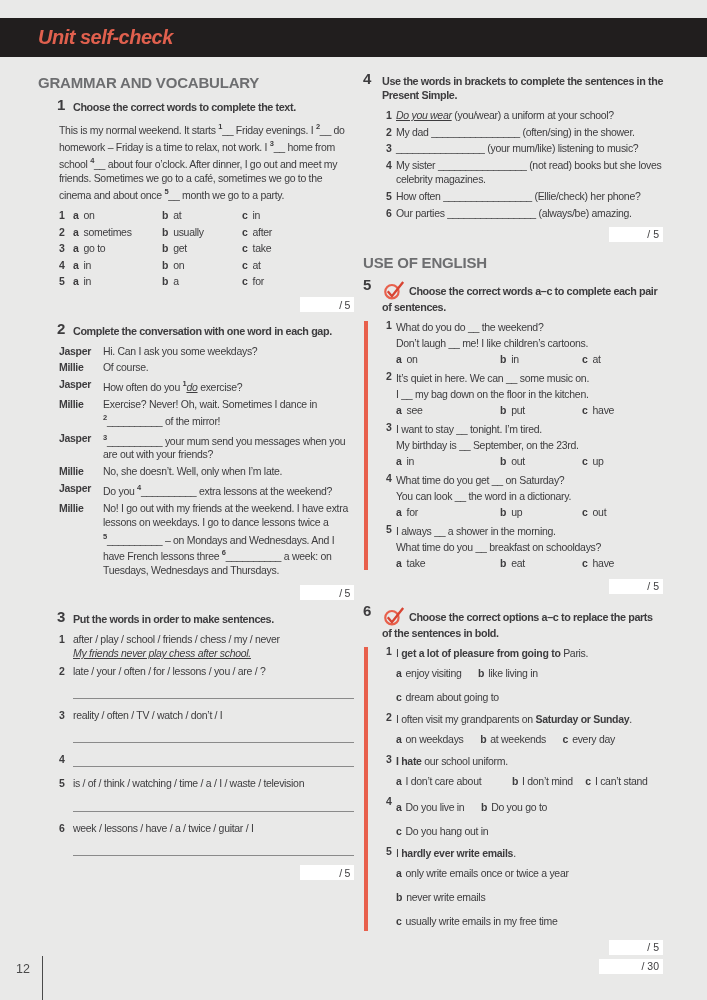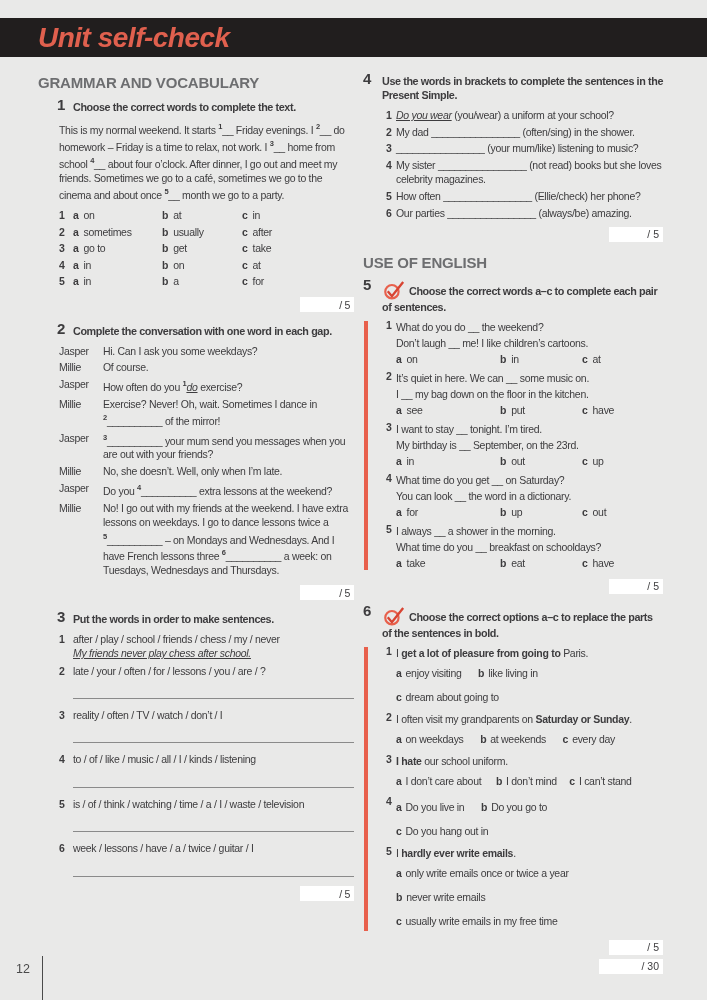--- a/index.html
+++ b/index.html
@@ -1,21 +1,21 @@
 <!DOCTYPE html>
 <html><head>
 <meta charset="utf-8">
 <style>
   html,body{margin:0;padding:0;background:#e9e9e8;}
   .page{position:relative;width:707px;height:1000px;background:#e9e9e8;overflow:hidden;
         font-family:"Liberation Sans",sans-serif;color:#3d3c3e;}
   
   .header{position:absolute;top:18px;left:0;right:0;height:39px;background:#211e1e;
           display:flex;align-items:center;}
-  .header-title{color:#e0604e;font-size:28px;font-style:italic;font-weight:bold;
+  .header-title{color:#e0604e;font-size:20px;font-style:italic;font-weight:bold;
                 margin-left:38px;letter-spacing:-0.5px;}
   
   .content{position:absolute;top:74px;left:38px;display:flex;}
   .col-left{width:316px;margin-right:9px;}
   .col-right{width:300px;}
   .section-heading{font-size:15px;font-weight:bold;color:#6d6e70;margin:0 0 9px 0;letter-spacing:-0.2px;}
   
   .exercise{position:relative;margin-bottom:12px;}
   .col-left .exercise{margin-left:19px;}
   .ex-head{position:relative;padding-left:16px;font-weight:bold;font-size:10.8px;
@@ -30,21 +30,21 @@
   .opt-grid{margin-top:5px;}
   .optrow{display:flex;line-height:16.5px;}
   .optrow .n{width:14px;font-weight:bold;}
   .cell{display:flex;}
   .cell .l{font-weight:bold;margin-right:5px;}
   .cell-a{width:89px;}
   .cell-b{width:80px;}
   .cell-c{flex:1;}
   
   .drow{display:flex;margin-bottom:2.5px;}
-  .spk{width:44px;font-weight:normal;flex-shrink:0;}
+  .spk{width:44px;font-weight:bold;flex-shrink:0;}
   .dtx{flex:1;}
   
   .worditem{position:relative;padding-left:14px;margin-bottom:3px;}
   .worditem .i-num{position:absolute;left:0;font-weight:bold;}
   .blank{border-bottom:1px solid #8a8a8a;height:14px;margin:6px 0 9px 0;}
   
   .score{display:flex;justify-content:flex-end;margin:7px 0 4px 0;}
   .score-box{width:54px;height:15px;background:#ffffff;font-size:10.5px;color:#3d3c3e;
              text-align:right;padding:1px 4px 0 0;box-sizing:border-box;}
   .score-box.wide{width:64px;}
@@ -236,21 +236,20 @@
             <div>late / your / often / for / lessons / you / are / ?</div>
             <div class="blank"></div>
           </div>
           <div class="worditem">
             <span class="i-num">3</span>
             <div>reality / often / TV / watch / don’t / I</div>
             <div class="blank"></div>
           </div>
           <div class="worditem">
             <span class="i-num">4</span>
-            <div>to / of / like / music / all / I / kinds / listening</div>
             <div class="blank"></div>
           </div>
           <div class="worditem">
             <span class="i-num">5</span>
             <div>is / of / think / watching / time / a / I / waste / television</div>
             <div class="blank"></div>
           </div>
           <div class="worditem">
             <span class="i-num">6</span>
             <div>week / lessons / have / a / twice / guitar / I</div>
@@ -443,21 +442,21 @@
             <div class="optflow">
               <span class="opt"><span class="l">a</span><span>on weekdays</span></span>
               <span class="opt"><span class="l">b</span><span>at weekends</span></span>
               <span class="opt"><span class="l">c</span><span>every day</span></span>
             </div>
           </div>
           <div class="qitem">
             <span class="i-num">3</span>
             <p class="qline"><b>I hate</b> our school uniform.</p>
             <div class="optflow">
-              <span class="opt" style="margin-right:12px;"><span class="l">a</span><span>I don’t care about</span></span>
+              <span class="opt" style="margin-right:28px;"><span class="l">a</span><span>I don’t care about</span></span>
               <span class="opt" style="margin-right:10px;"><span class="l">b</span><span>I don’t mind</span></span>
               <span class="opt" style="margin-right:0;"><span class="l">c</span><span>I can’t stand</span></span>
             </div>
           </div>
           <div class="qitem">
             <span class="i-num">4</span>
             <div class="optflow">
               <span class="opt"><span class="l">a</span><span>Do you live in</span></span>
               <span class="opt"><span class="l">b</span><span>Do you go to</span></span>
               <span class="opt"><span class="l">c</span><span>Do you hang out in</span></span>

